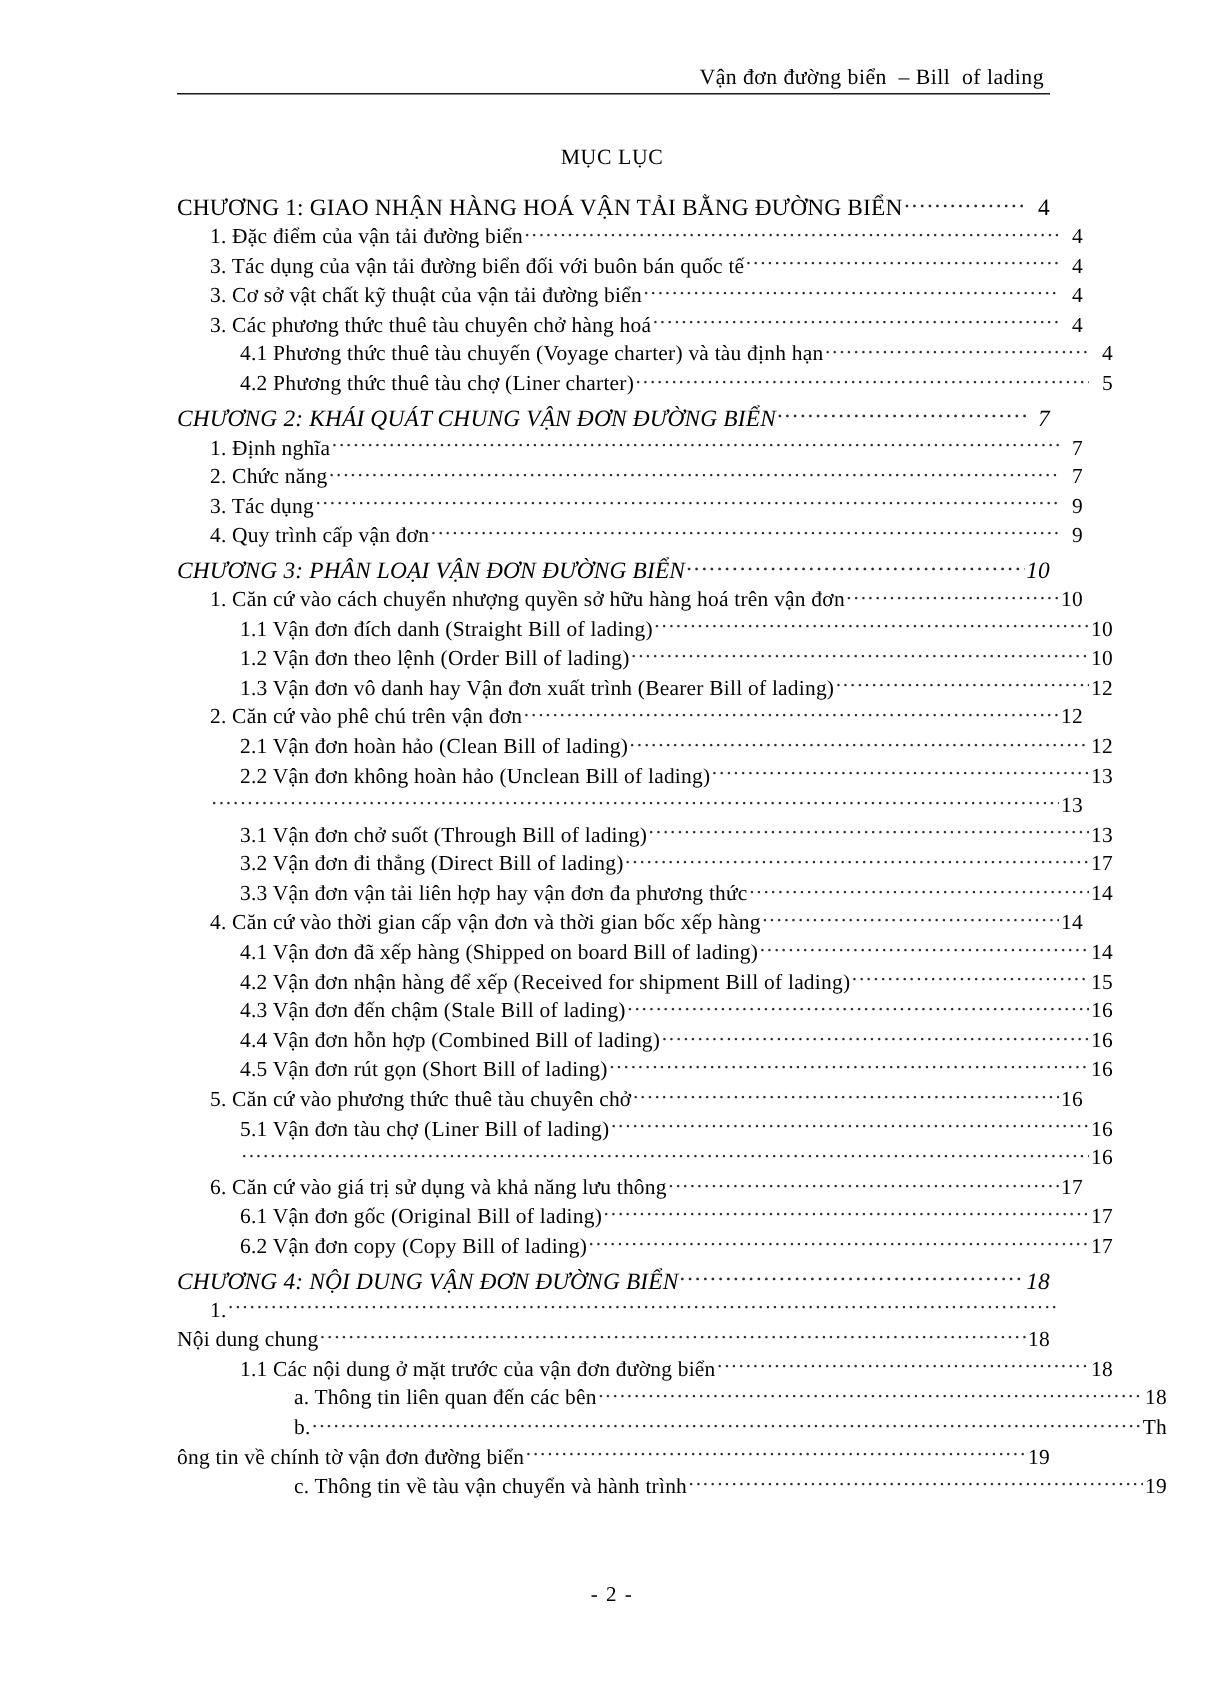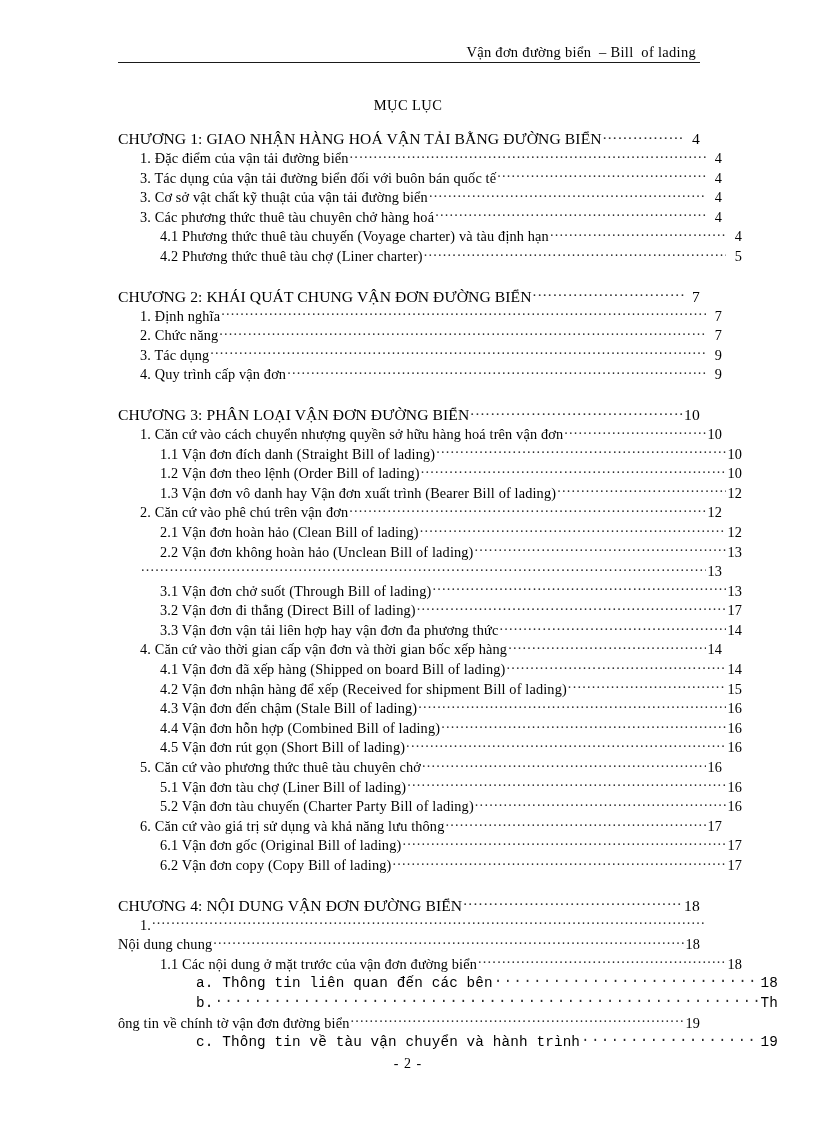--- a/index.html
+++ b/index.html
@@ -106,24 +106,24 @@
   }
 
   
   .lvl-chapter .toc-label { font-size: 15.6px; letter-spacing: 0.1px; }
   .lvl-chapter { line-height: 21px; font-size: 15.6px; }
   .lvl-chapter .toc-page { font-size: 15.6px; }
   .lvl-chapter .toc-dots::after { font-size: 15.6px; }
 
   .lvl-1 { padding-left: 22px; }
   .lvl-2 { padding-left: 42px; }
-  .lvl-3 { padding-left: 78px; font-family: Liberation Mono, monospace; }
+  .lvl-3 { padding-left: 78px; }
   .lvl-0b { padding-left: 0px; }
 
-  .gap-before { margin-top: 19px; }
+  .gap-before { margin-top: 2px; font-style: italic; }
 
   
   .footer {
     position: absolute;
     left: 0;
     top: 1056px;
     width: 816px;
     text-align: center;
     font-size: 14px;
     letter-spacing: 1px;
@@ -295,21 +295,20 @@
         <span class="toc-label">5. Căn cứ vào phương thức thuê tàu chuyên  chở</span>
         <span class="toc-dots"></span>
         <span class="toc-page">16</span>
       </div>
       <div class="toc-entry lvl-2">
         <span class="toc-label">5.1 Vận đơn tàu chợ (Liner  Bill  of lading)</span>
         <span class="toc-dots"></span>
         <span class="toc-page">16</span>
       </div>
       <div class="toc-entry lvl-2">
-        <span class="toc-label">5.2 Vận đơn tàu chuyến (Charter  Party Bill  of lading)</span>
         <span class="toc-dots"></span>
         <span class="toc-page">16</span>
       </div>
       <div class="toc-entry lvl-1">
         <span class="toc-label">6. Căn cứ vào giá trị sử dụng và khả năng lưu thông</span>
         <span class="toc-dots"></span>
         <span class="toc-page">17</span>
       </div>
       <div class="toc-entry lvl-2">
         <span class="toc-label">6.1 Vận đơn gốc (Original  Bill  of lading)</span>

